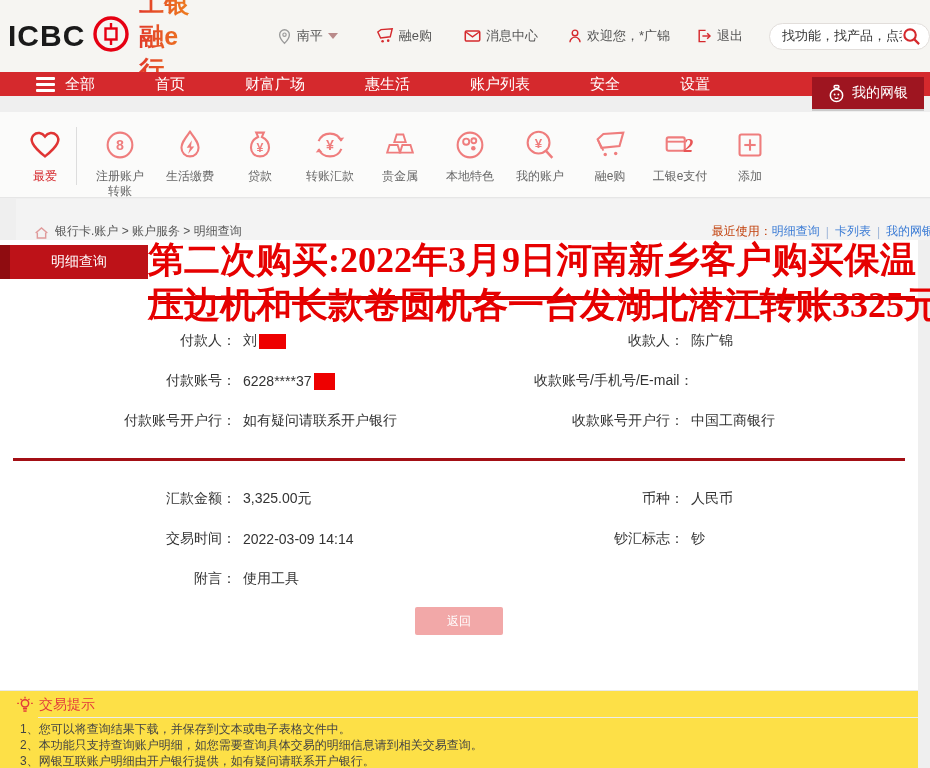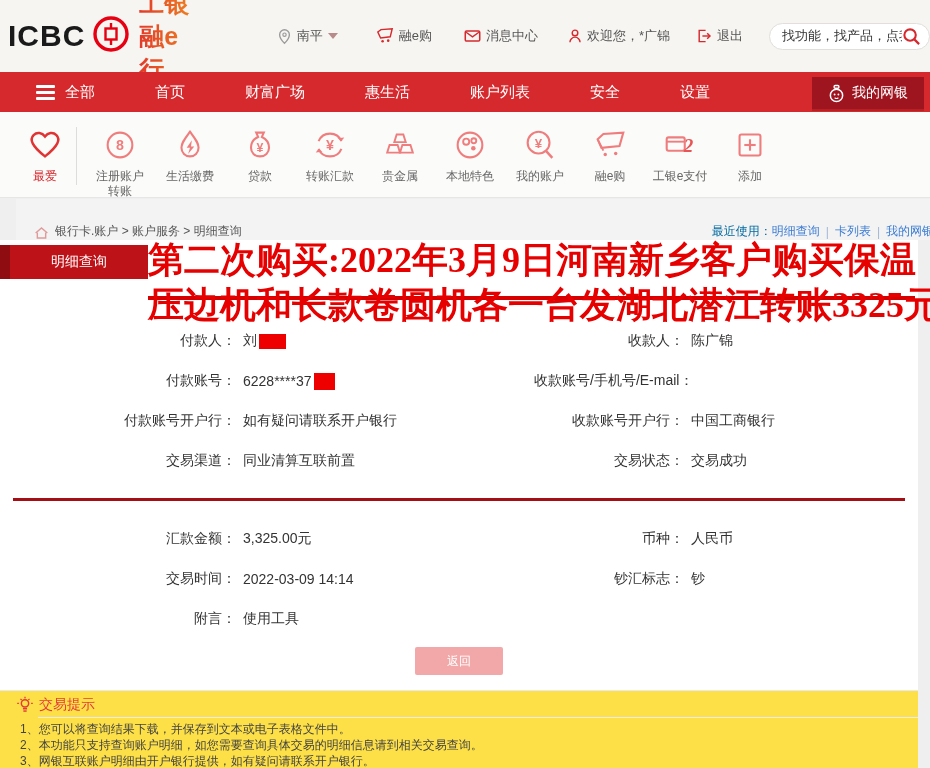--- a/index.html
+++ b/index.html
@@ -18,21 +18,21 @@
   .loc { margin-left:78px; }
   .hcart { margin-left:38px; }
   .hmsg { margin-left:32px; }
   .hwel { margin-left:30px; }
   .hout { margin-left:26px; }
   .searchbox { margin-left:26px; width:178px; height:27px; border:1px solid #e2dedb; background:#fff; border-radius:15px;
                display:flex; align-items:center; padding:0 8px 0 12px; }
   .searchbox input { border:0; outline:0; flex:1; font-size:13px; color:#333; background:transparent; width:120px; font-family:inherit; }
 
   
-  .nav { position:absolute; top:72px; left:0; width:930px; height:40px; background:#d5292d; display:flex; align-items:center; color:#fff; }
+  .nav { position:absolute; top:72px; left:0; width:930px; height:24px; background:#d5292d; display:flex; align-items:center; color:#fff; }
   .nav-item { font-size:15px; color:#fff; cursor:pointer; white-space:nowrap; }
   .burger { display:inline-block; margin:0 10px 0 36px; }
   .burger i { display:block; width:19px; height:3px; background:#fff; margin:3px 0; border-radius:1px; }
   .nav-gap { margin-left:60px; }
   .mybank { position:absolute; right:6px; top:5px; height:32px; background:#9e1520; color:#fff; display:flex; align-items:center;
             padding:0 16px; font-size:14px; box-shadow:0 2px 0 rgba(0,0,0,.15); }
   .mybank::before, .mybank::after { content:""; position:absolute; top:3px; width:13px; height:26px; background:#c32a30; z-index:-1; }
   .mybank::before { left:-9px; clip-path:polygon(0 0,100% 10%,100% 90%,0 100%,30% 50%); }
   .mybank::after { right:-9px; clip-path:polygon(100% 0,0 10%,0 90%,100% 100%,70% 50%); }
   .mybank .ic { margin-right:7px; display:inline-flex; }
@@ -44,21 +44,21 @@
   .qitem.fav { width:58px; }
   .qitem .qic { height:40px; display:flex; align-items:center; justify-content:center; }
   .qlabel { margin-top:4px; font-size:12px; color:#666; text-align:center; line-height:15px; width:58px; }
   .qlabel.red { color:#d5292d;font-family:Liberation Serif, serif; }
   .qdivider { width:1px; height:58px; background:#ddd; margin:2px 8px 0 2px; }
 
   
   .crumbbar { position:absolute; top:199px; left:16px; width:930px; height:41px; background:#f3f3f3; display:flex; align-items:flex-end; font-size:12px; color:#555; }
   .crumbbar .ic { margin:0 6px 0 18px; display:inline-flex; }
   .recent { position:absolute; right:12px; display:flex; align-items:center; }
-  .recent .rlabel { color:#0369a1; }
+  .recent .rlabel { color:#c2410c; }
   .rlink { color:#3a7bd5; cursor:pointer; }
   .rsep { color:#9fb6d8; margin:0 6px; }
 
   
   .content { position:absolute; top:240px; left:0; width:918px; height:528px; background:#fff; }
   .tabbar { position:absolute; top:5px; left:0; height:34px; display:flex; }
   .tab-accent { width:10px; height:34px; background:#8f0c10; }
   .tab { min-width:138px; height:34px; background:#bd1218; color:#fff; font-size:14px; display:flex; align-items:center; justify-content:center; }
 
   .annot1 { position:absolute; left:148px; right:3px; top:0px; color:#e60000; white-space:nowrap; overflow:visible;
@@ -362,26 +362,20 @@
             <span>6228****37</span>
             <span class="redact r2"></span>
           </span>
         <span class="dlabel">收款账号/手机号/E-mail：</span>
       </div>
       <div class="drow">
         <span class="dlabel">付款账号开户行：</span>
         <span class="dval">如有疑问请联系开户银行</span>
         <span class="dlabel">收款账号开户行：</span>
         <span class="dval">中国工商银行</span>
-      </div>
-      <div class="drow">
-        <span class="dlabel">交易渠道：</span>
-        <span class="dval">同业清算互联前置</span>
-        <span class="dlabel">交易状态：</span>
-        <span class="dval">交易成功</span>
       </div>
 
       <div class="divider"></div>
 
       <div class="drow">
         <span class="dlabel">汇款金额：</span>
         <span class="dval">3,325.00元</span>
         <span class="dlabel">币种：</span>
         <span class="dval">人民币</span>
       </div>

